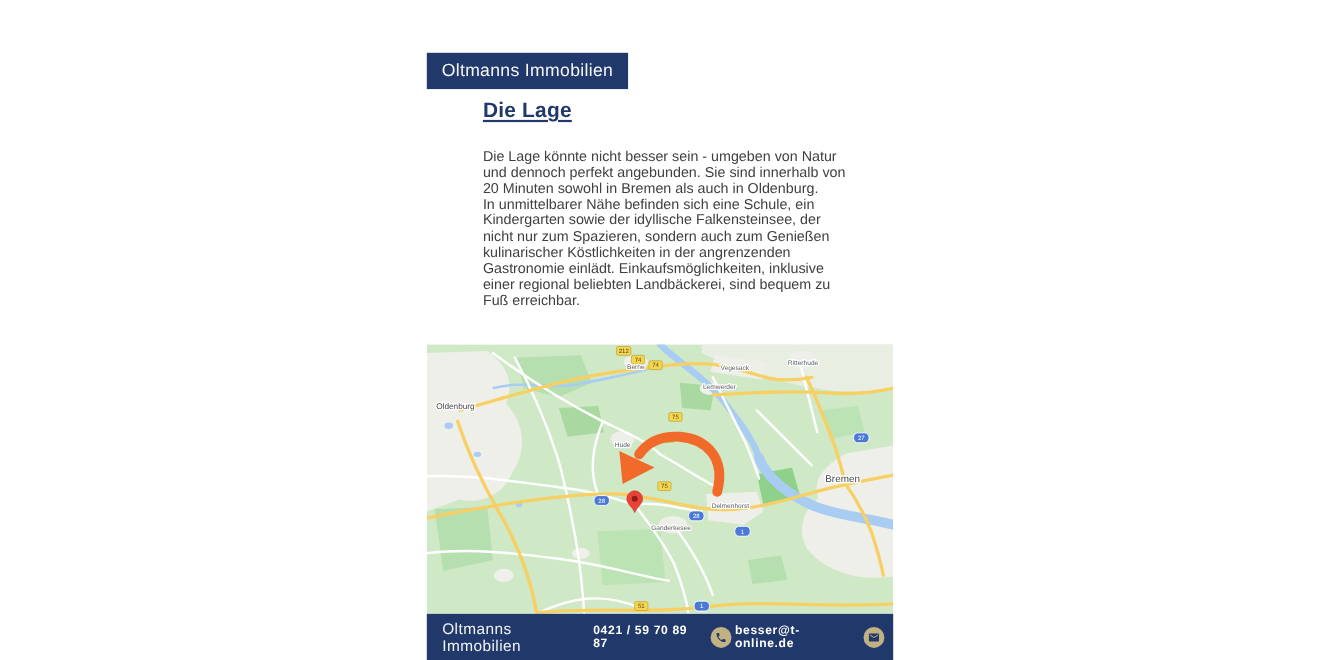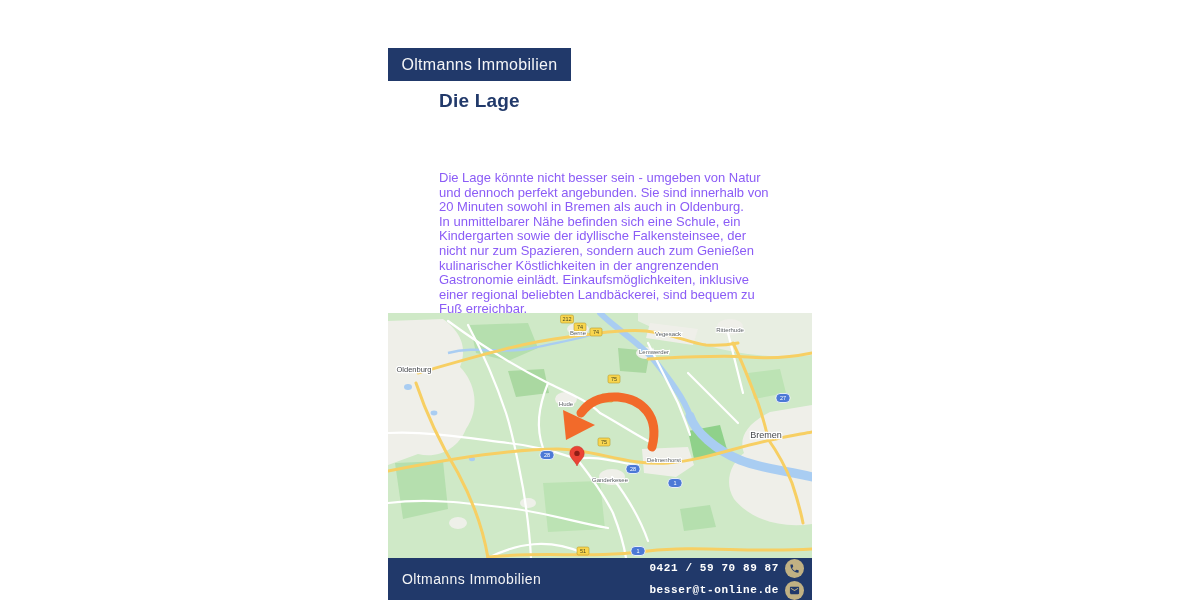--- a/index.html
+++ b/index.html
@@ -6,41 +6,41 @@
   body{width:1200px;height:600px;position:relative;overflow:hidden;
        font-family:"Liberation Sans", sans-serif;}
   .column{position:absolute;left:388px;top:0;width:424px;height:448px;}
 
   .brand-banner{position:absolute;left:0;top:48px;width:183px;height:33px;
     background:#21396a;display:flex;align-items:center;justify-content:center;}
   .brand-banner span{color:#f5f6f8;font-size:16px;letter-spacing:.3px;}
 
   .section-title{position:absolute;left:51px;top:90px;margin:0;
     font-size:19px;font-weight:700;color:#21396a;letter-spacing:.2px;
-    text-decoration-thickness:2px;text-underline-offset:3px;}
+    text-decoration:underline;text-decoration-thickness:2px;text-underline-offset:3px;}
 
   .body-text-wrap{position:absolute;left:51px;top:135px;width:332px;
-    font-size:13px;line-height:14.6px;color:#8b5cf6;margin-top:36px;}
+    font-size:13px;line-height:14.6px;color:#404040;}
   .body-text-wrap p{margin:0;}
 
   .map-wrap{position:absolute;left:0;top:313px;width:424px;height:245px;overflow:hidden;text-align:right;}
   .map-wrap svg{display:block;}
   svg text{font-family:"Liberation Sans", sans-serif;}
   .city-label{paint-order:stroke;stroke:#ffffff;stroke-width:2.4px;fill:#46494d;}
   .city-label.lg{font-size:9px;}
   .city-label.md{font-size:7.5px;}
   .city-label.sm{font-size:6px;fill:#5d6165;stroke-width:2px;}
   .shield-num-y{font-size:5.5px;fill:#4a4a22;}
   .shield-num-b{font-size:5.5px;fill:#ffffff;}
 
   .footer-bar{position:absolute;left:0;top:558px;width:424px;height:42px;
     background:#21396a;display:flex;align-items:center;justify-content:space-between;
     box-sizing:border-box;padding:0 8px 0 14px;}
   .footer-brand{color:#f2f3f5;font-size:14px;letter-spacing:.4px;}
-  .contact-col{display:flex;flex-direction:column;gap:3px;align-items:center;font-family:Liberation Mono, monospace;}
+  .contact-col{display:flex;flex-direction:row;gap:3px;align-items:center;}
   .contact-row{display:flex;align-items:center;gap:6px;}
   .contact-row span.txt{color:#ffffff;font-size:11px;letter-spacing:.6px;font-weight:600;}
   .circle-icon{width:19px;height:19px;border-radius:50%;background:#c1b183;
     display:flex;align-items:center;justify-content:center;flex:0 0 auto;}
   .circle-icon svg{width:11px;height:11px;}
 </style>
 </head>
 <body>
 
 <div class="column">

